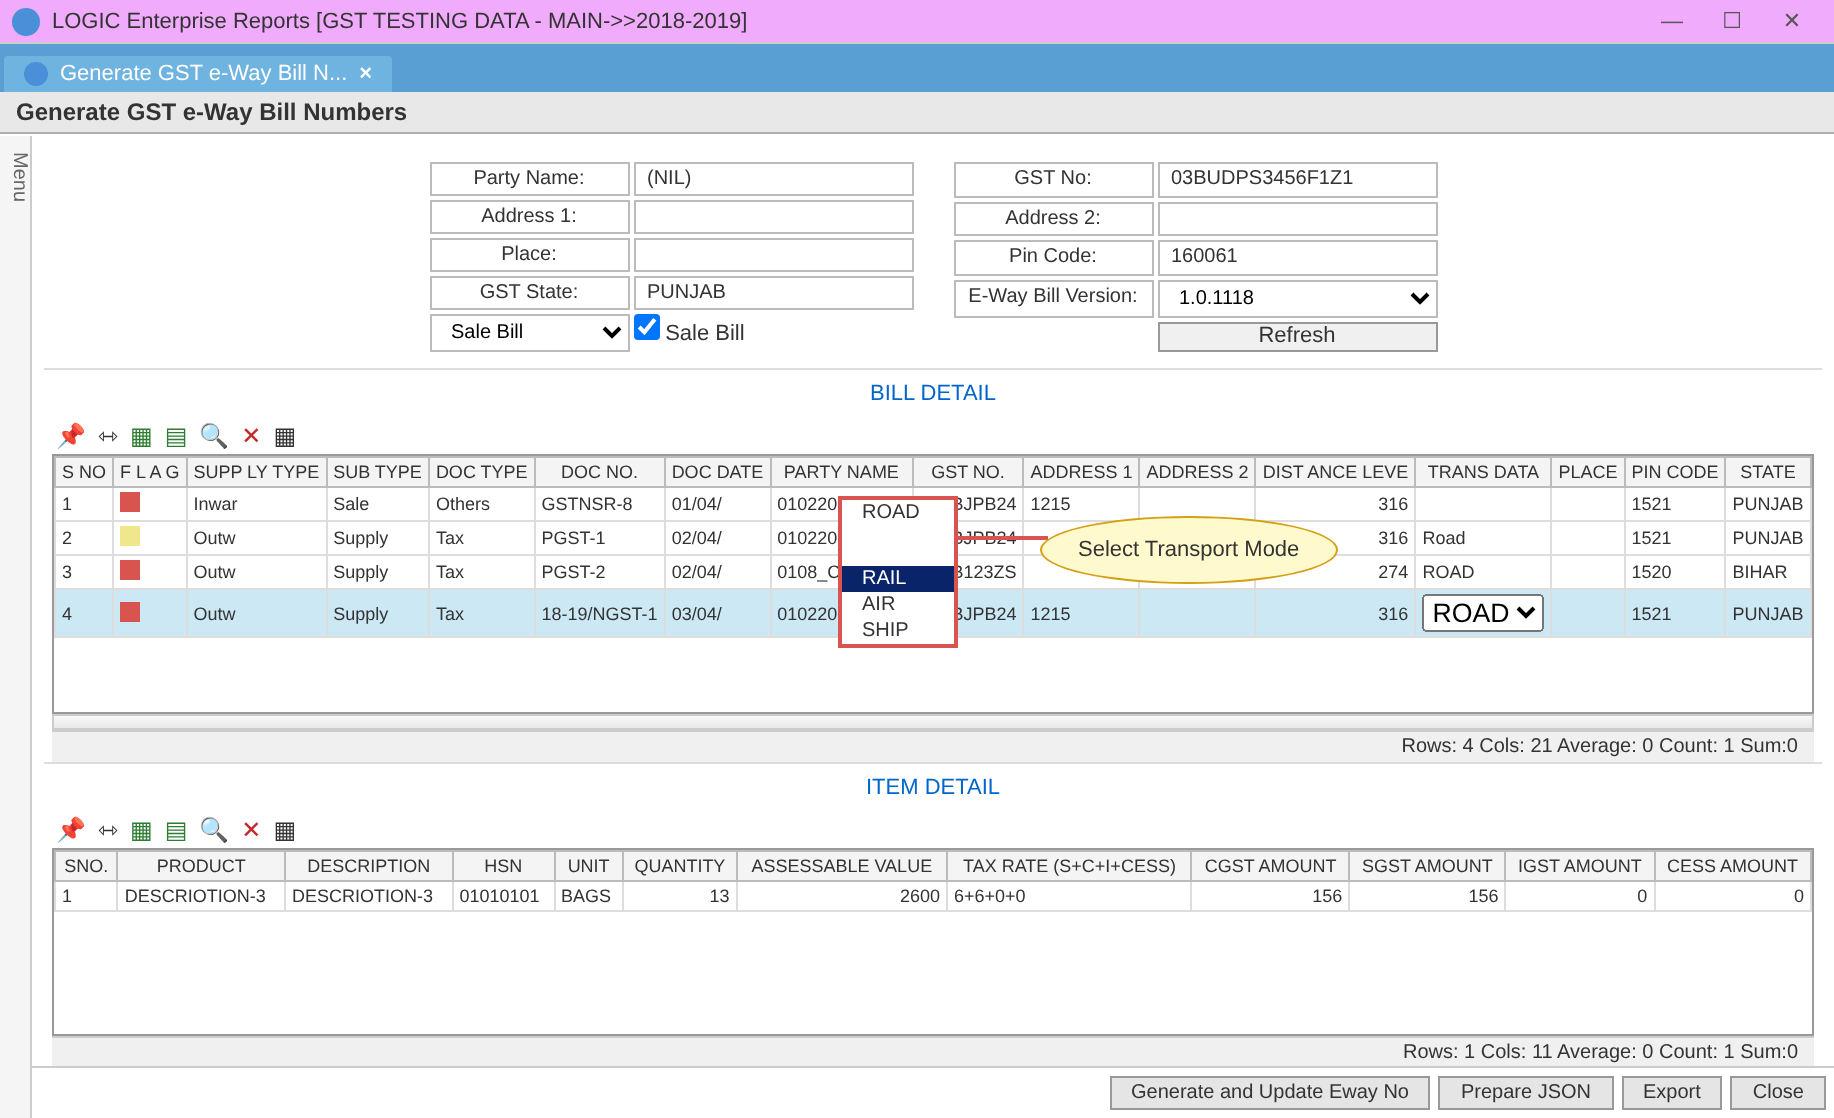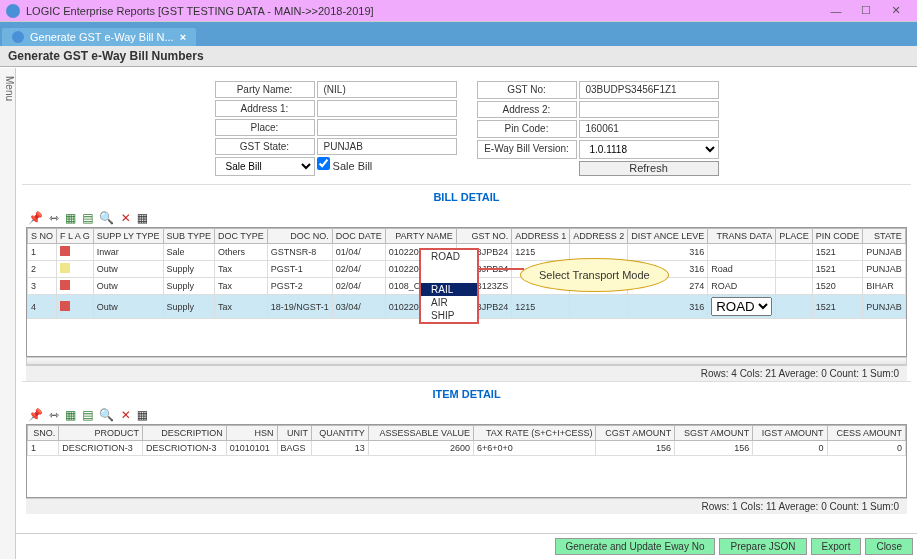--- a/index.html
+++ b/index.html
@@ -14,43 +14,43 @@
 .tab .ticon { width: 12px; height: 12px; background: #4a90d9; border-radius: 50%; }
 .pageheader { background: #e8e8e8; border-bottom: 1px solid #b0b0b0; padding: 3px 8px; font-weight: bold; font-size: 12px; }
 .menu-vert { position: absolute; left: 0; top: 68px; bottom: 0; width: 16px; background: #f5f5f5; border-right: 1px solid #ccc; writing-mode: vertical-rl; text-orientation: mixed; font-size: 10px; padding-top: 8px; color: #666; }
 .content { margin-left: 16px; padding: 6px; }
 .formgrid { display: flex; justify-content: center; gap: 20px; margin: 8px 0; }
 .formcol { display: grid; grid-template-columns: 100px 140px; gap: 2px; }
 .formcol .fl { border: 1px solid #bbb; background: #fff; padding: 2px 6px; font-size: 10px; text-align: center; }
 .formcol .fv { border: 1px solid #bbb; background: #fff; padding: 2px 6px; font-size: 10px; }
 .formcol .fv.sel { background: #fff; }
 select.fv { appearance: auto; font-size: 10px; border: 1px solid #bbb; }
-.sectitle { text-align: center; color: #0066cc; font-weight: bold; font-size: 11px; padding: 6px 0; border-top: 1px solid #ddd; }
+.sectitle { text-align: center; color: #0066cc; font-weight: normal; font-size: 11px; padding: 6px 0; border-top: 1px solid #ddd; }
 .toolbar { display: flex; align-items: center; gap: 6px; padding: 2px 6px; font-size: 12px; }
 .toolbar span { cursor: default; }
 .gridwrap { border: 1px solid #999; margin: 0 4px; }
 .grid { border-collapse: collapse; width: 100%; font-size: 9px; }
-.grid th { background: #f4f4f4; border: 1px solid #bbb; padding: 2px 3px; font-weight: normal; text-align: right; white-space: nowrap; margin-left: 46px; }
+.grid th { background: #f4f4f4; border: 1px solid #bbb; padding: 2px 3px; font-weight: normal; text-align: center; white-space: nowrap; margin-left: 46px; }
 .grid td { border: 1px solid #ddd; padding: 2px 3px; white-space: nowrap; }
 .grid tr.row-selected td { background: #cce8f5; }
 .flag { width: 10px; height: 10px; display: inline-block; }
 .flag.red { background: #d9534f; }
 .flag.yellow { background: #f0e68c; }
 .statusbar { background: #f0f0f0; border-top: 1px solid #ccc; font-size: 10px; padding: 2px 8px; text-align: right; margin: 0 4px; }
 .dropdown { position: absolute; background: #fff; border: 2px solid #d9534f; font-size: 10px; z-index: 10; }
 .dropdown .opt { padding: 1px 10px; }
 .dropdown .opt.hilite { background: #0a246a; color: #fff; margin-top: 20px; }
 .callout { position: absolute; z-index: 9; }
 .callout .bubble { background: #fffacd; border: 1px solid #d4a017; border-radius: 50%; padding: 10px 18px; font-size: 11px; text-align: center; color: #333; }
 .callout-line { position: absolute; height: 2px; background: #d9534f; z-index: 8; }
 .footer { position: absolute; bottom: 0; left: 16px; right: 0; display: flex; justify-content: flex-end; gap: 4px; padding: 4px; background: #fff; border-top: 1px solid #ccc; }
-.footer .btn { border: 1px solid #999; background: #86efac; padding: 2px 10px; font-size: 10px; }
+.footer .btn { border: 1px solid #999; background: #e5e5e5; padding: 2px 10px; font-size: 10px; }
 .scrollph { border: 1px solid #ccc; height: 8px; margin: 0 4px; background: linear-gradient(#f8f8f8,#e8e8e8); }
 .gridscroll { overflow-x: auto; }
-.itemscroll { height: 74px; overflow: hidden; }
+.itemscroll { height: 94px; overflow: hidden; }
 </style>
 </head>
 <body>
 
 <div class="titlebar">
   <span class="appicon"></span>
   <span class="title">LOGIC Enterprise Reports  [GST TESTING DATA - MAIN-&gt;&gt;2018-2019]</span>
   <span class="winbtn">—</span>
   <span class="winbtn">☐</span>
   <span class="winbtn">✕</span>

